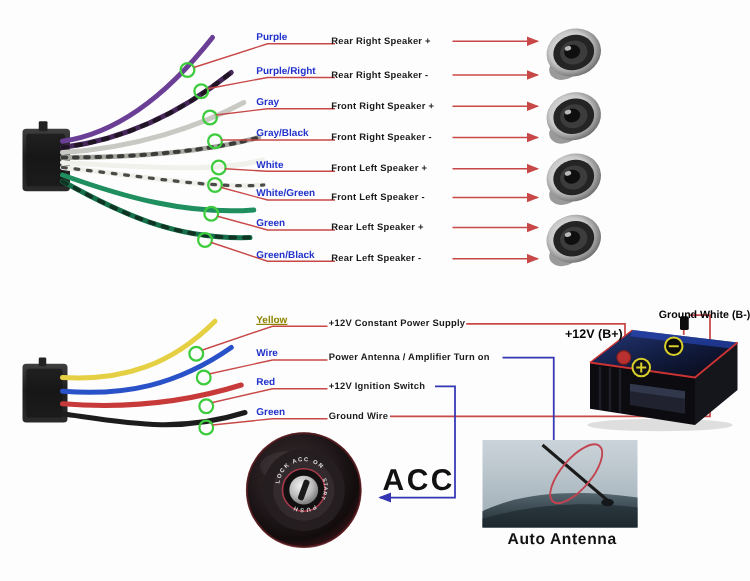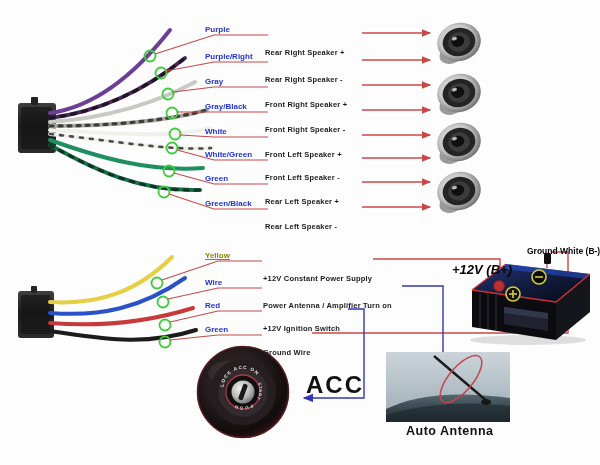--- a/index.html
+++ b/index.html
@@ -2,24 +2,24 @@
 <html><head>
 <meta charset="utf-8">
 <style>
   html,body{margin:0;padding:0;background:#ffffff;}
   #stage{position:relative;width:600px;height:465px;background:#fdfdfd;overflow:hidden;
          font-family:"Liberation Sans",sans-serif;}
   #art{position:absolute;left:0;top:0;z-index:1;}
   .txt{position:absolute;z-index:2;white-space:nowrap;font-weight:bold;color:#1a1a1a;}
   .wlabel{font-size:8px;color:#2233cc;width:70px;text-align:left;}
   .wlabel.olive{color:#8f8400;text-decoration:underline;}
-  .flabel{font-size:7.5px;letter-spacing:0.2px;margin-top:20px;}
+  .flabel{font-size:7.5px;letter-spacing:0.2px;}
   .acc{font-size:24px;letter-spacing:2px;color:#111;}
   .caption{font-size:12.5px;color:#111;letter-spacing:0.5px;}
-  .battpos{font-size:13px;color:#050505;font-style:italic;}
+  .battpos{font-size:10px;color:#050505;}
   .battneg{font-size:8.5px;color:#050505;}
 </style>
 </head>
 <body>
 
 <div id="stage">
 
 <svg id="art" width="600" height="465" viewBox="0 0 600 465">
   <defs>
     <marker id="mR" orient="auto" markerWidth="9" markerHeight="8" refX="6.5" refY="3">

